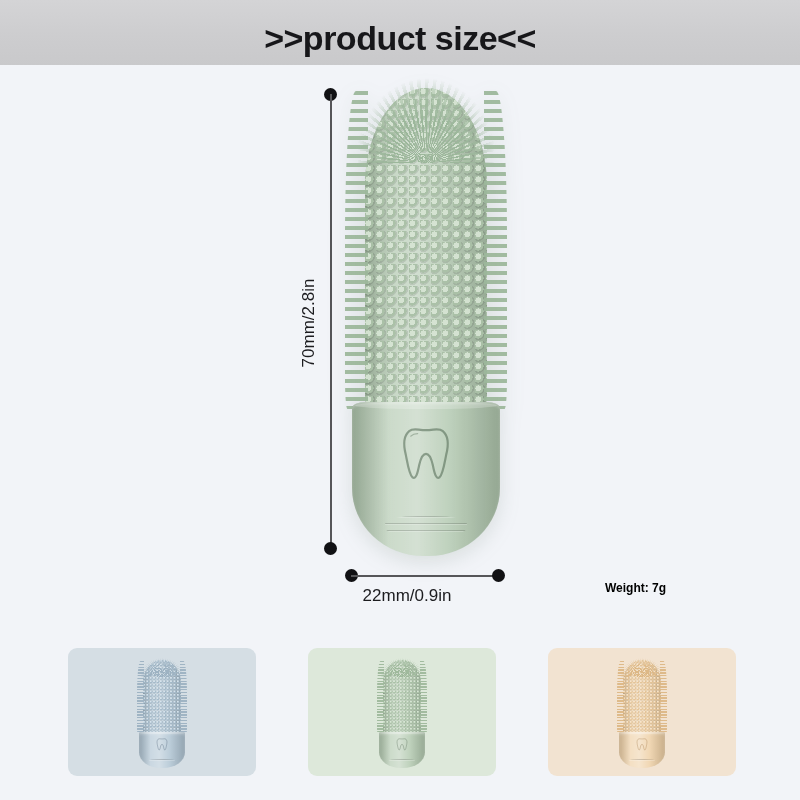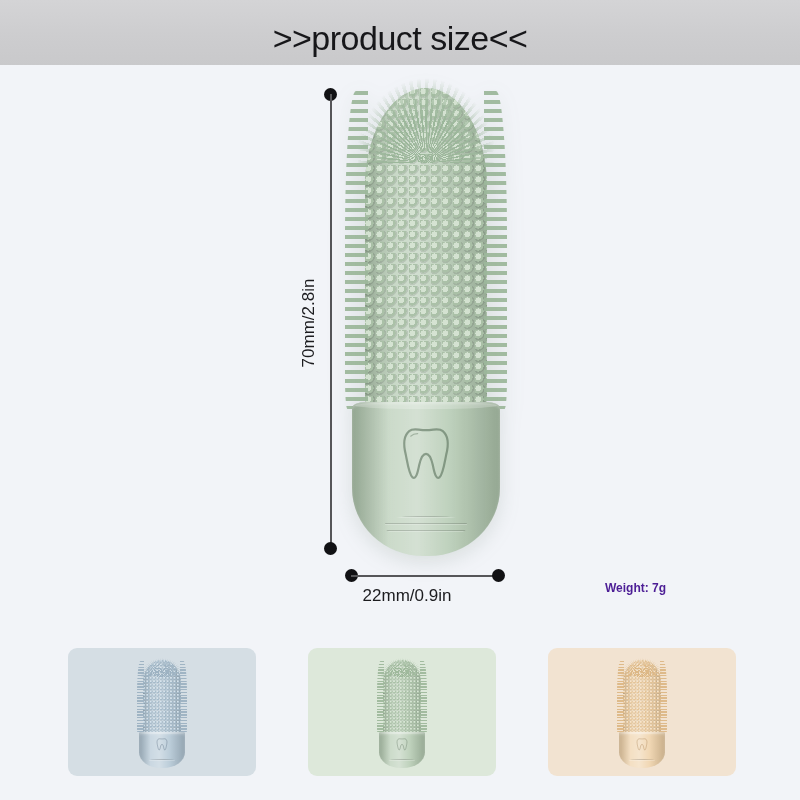--- a/index.html
+++ b/index.html
@@ -26,21 +26,21 @@
     left: 0; top: 0;
     width: 800px;
     height: 65px;
     background: linear-gradient(180deg, #d4d4d6 0%, #cdcdcf 55%, #c9c9cb 100%);
     display: flex;
     align-items: center;
     justify-content: center;
   }
   #header-title {
     font-size: 34px;
-    font-weight: normal;
+    font-weight: bold;
     color: #17171a;
     letter-spacing: -0.5px;
     white-space: nowrap;
     margin-top: 12px;
   }
 
   
   #hero-stage {
     position: absolute;
     left: 0; top: 65px;
@@ -126,21 +126,21 @@
     white-space: nowrap;
   }
 
   
   #weight-note {
     position: absolute;
     left: 605px;
     top: 516px;
     font-size: 12px;
     font-weight: bold;
-    color: #4c1d95;
+    color: #000000;
     white-space: nowrap;
   }
 
   
   .brush {
     position: absolute;
     
   }
   .brush .head-wrap {
     position: absolute;

